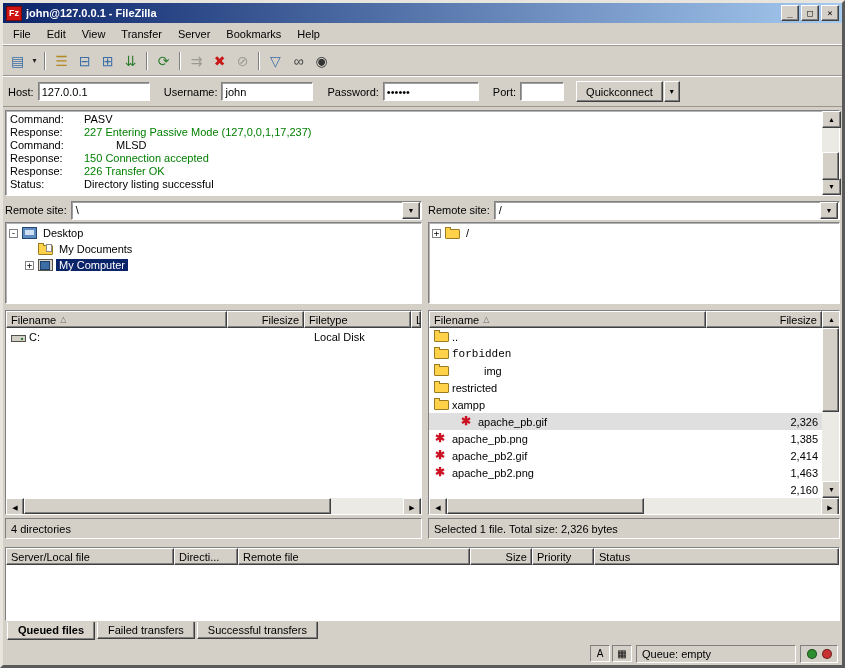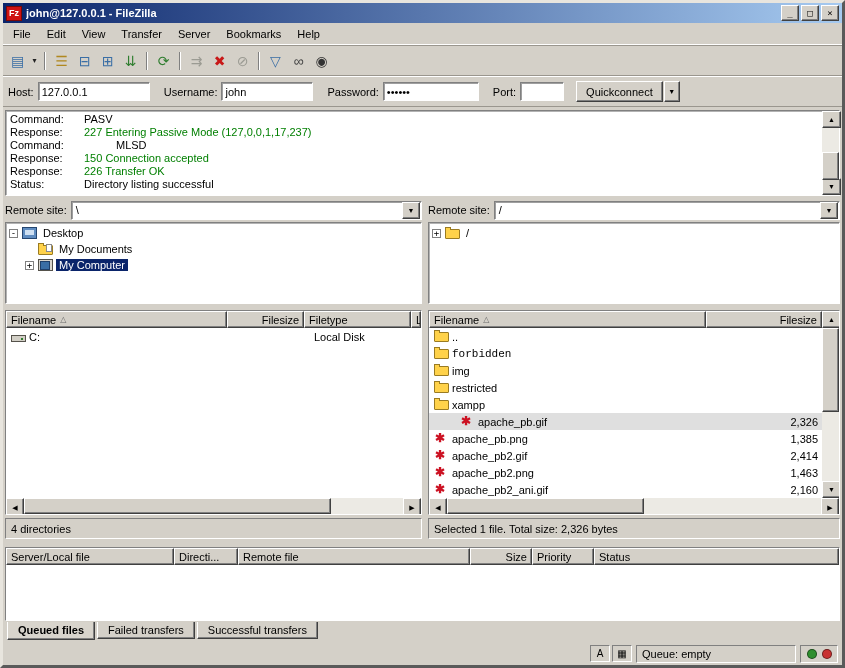--- a/index.html
+++ b/index.html
@@ -364,21 +364,21 @@
                   <div class="cell right" style="flex: 1 1 0%;"></div>
                 </div>
                 <div class="file-row">
                   <div class="cell" style="width: 277px; font-family: Liberation Mono, monospace;">
                     <span class="ic ic-folder"></span>
                     <span>forbidden</span>
                   </div>
                   <div class="cell right" style="flex: 1 1 0%;"></div>
                 </div>
                 <div class="file-row">
-                  <div class="cell" style="width: 277px;">
+                  <div class="cell" style="width: 277px; gap: 32px;">
                     <span class="ic ic-folder"></span>
                     <span>img</span>
                   </div>
                   <div class="cell right" style="flex: 1 1 0%;"></div>
                 </div>
                 <div class="file-row">
                   <div class="cell" style="width: 277px;">
                     <span class="ic ic-folder"></span>
                     <span>restricted</span>
                   </div>
@@ -413,24 +413,20 @@
                   <div class="cell right" style="flex: 1 1 0%;">2,414</div>
                 </div>
                 <div class="file-row">
                   <div class="cell" style="width: 277px;">
                     <span class="ic ic-image"></span>
                     <span>apache_pb2.png</span>
                   </div>
                   <div class="cell right" style="flex: 1 1 0%;">1,463</div>
                 </div>
                 <div class="file-row">
-                  <div class="cell" style="width: 277px;">
-                    <span class="ic ic-image"></span>
-                    <span>apache_pb2_ani.gif</span>
-                  </div>
                   <div class="cell right" style="flex: 1 1 0%;">2,160</div>
                 </div>
               </div>
           </div>
           <div class="vscroll">
             <div class="sb-btn">
                 <span class="arr">▲</span>
               </div>
             <div class="sb-track">
                 <div class="sb-thumb" style="top:0;height:82px"></div>

